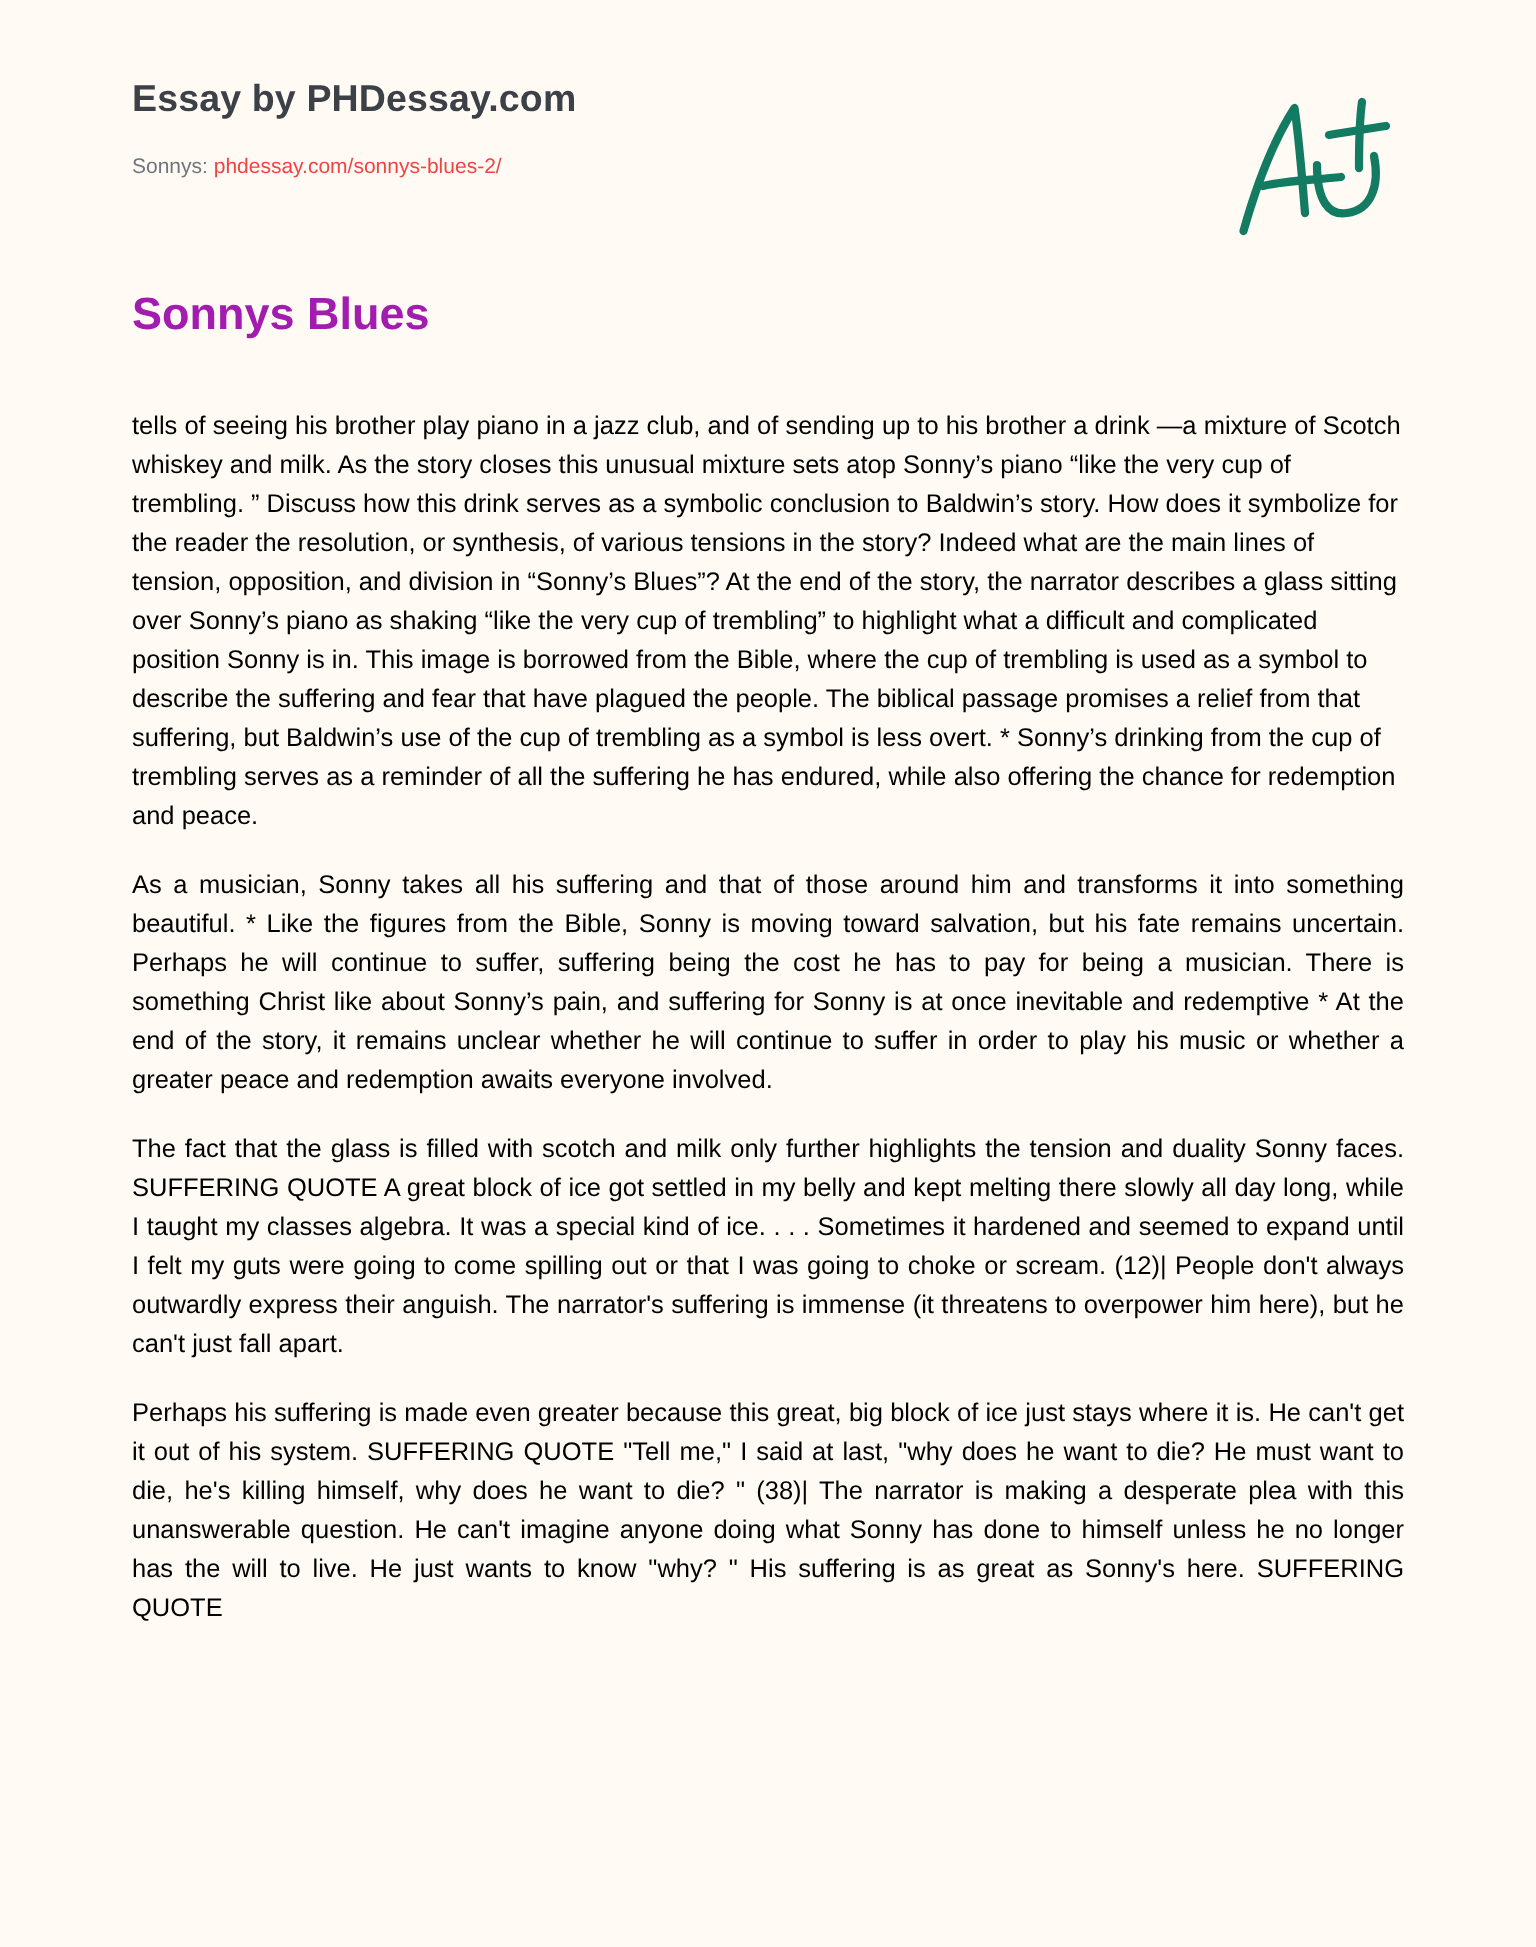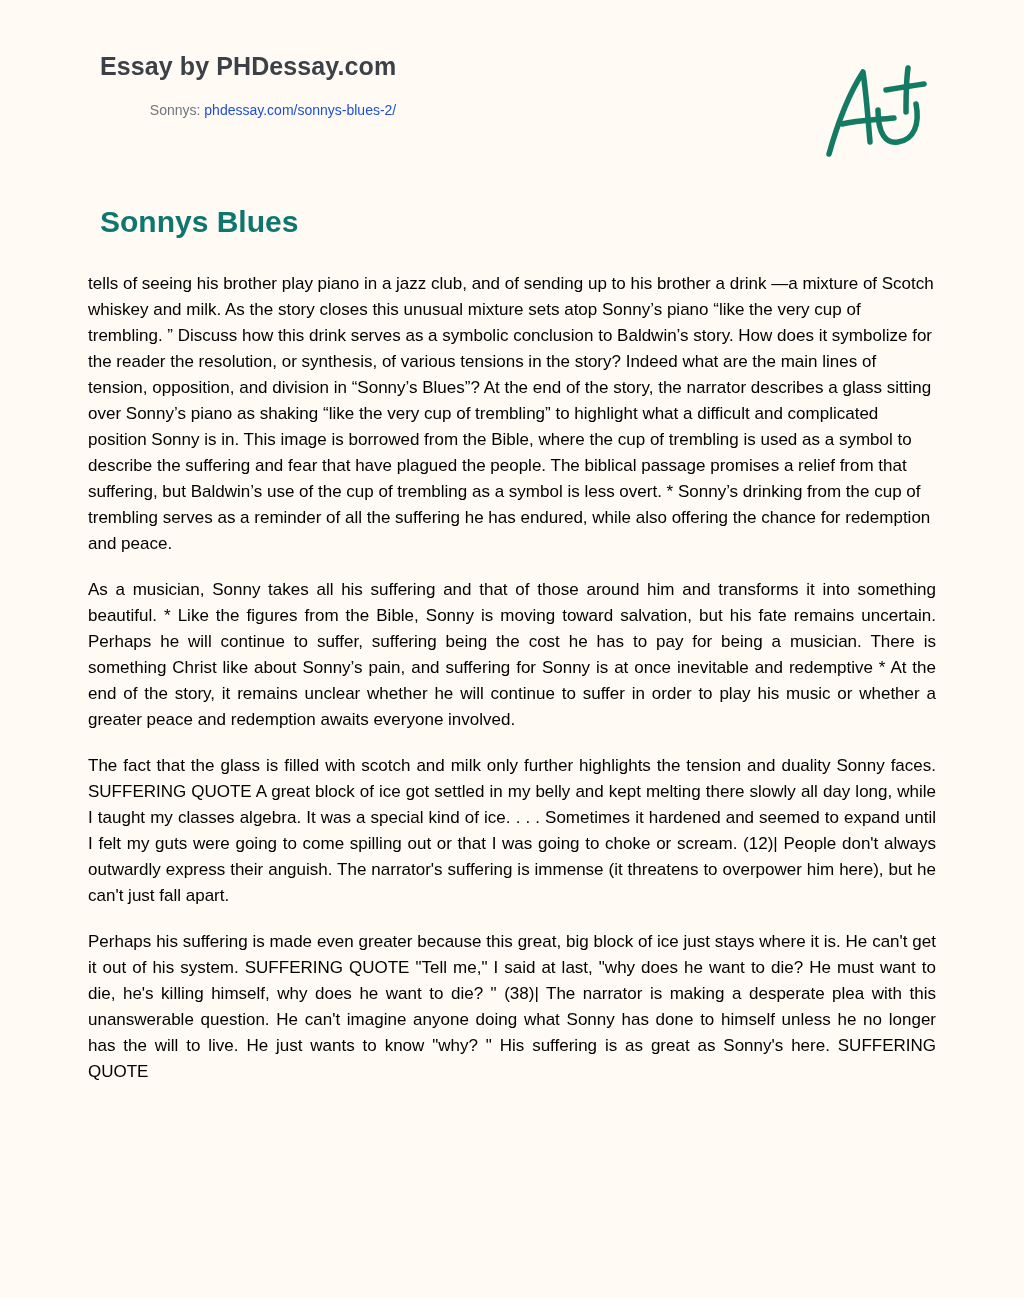--- a/index.html
+++ b/index.html
@@ -9,57 +9,56 @@
     }
     body {
       width: 1024px;
       height: 1298px;
       overflow: hidden;
       position: relative;
       font-family: "Liberation Sans", "DejaVu Sans", sans-serif;
     }
     .header {
       position: absolute;
-      left: 100px;
+      left: 88px;
       top: 50px;
-      text-align: right;
     }
     .brand {
       font-size: 25px;
       font-weight: bold;
       color: #3c4047;
       letter-spacing: 0.1px;
       margin: 0;
       line-height: 32px;
     }
     .source {
       margin-top: 19px;
       font-size: 14px;
       color: #70757c;
       line-height: 18px;
     }
     .source a {
-      color: #1d4ed8;
+      color: #ef4444;
       text-decoration: none;
     }
     .logo {
       position: absolute;
       left: 820px;
       top: 62px;
       width: 112px;
       height: 100px;
     }
     .title {
       position: absolute;
       left: 88px;
       top: 190px;
-      margin: 12px;
+      margin: 0;
       font-size: 30px;
       font-weight: bold;
-      color: #0f766e;
+      color: #a21caf;
       line-height: 40px;
     }
     .content {
       position: absolute;
       left: 88px;
       top: 271px;
       width: 848px;
       font-size: 17px;
       line-height: 26px;
       color: #000000;

